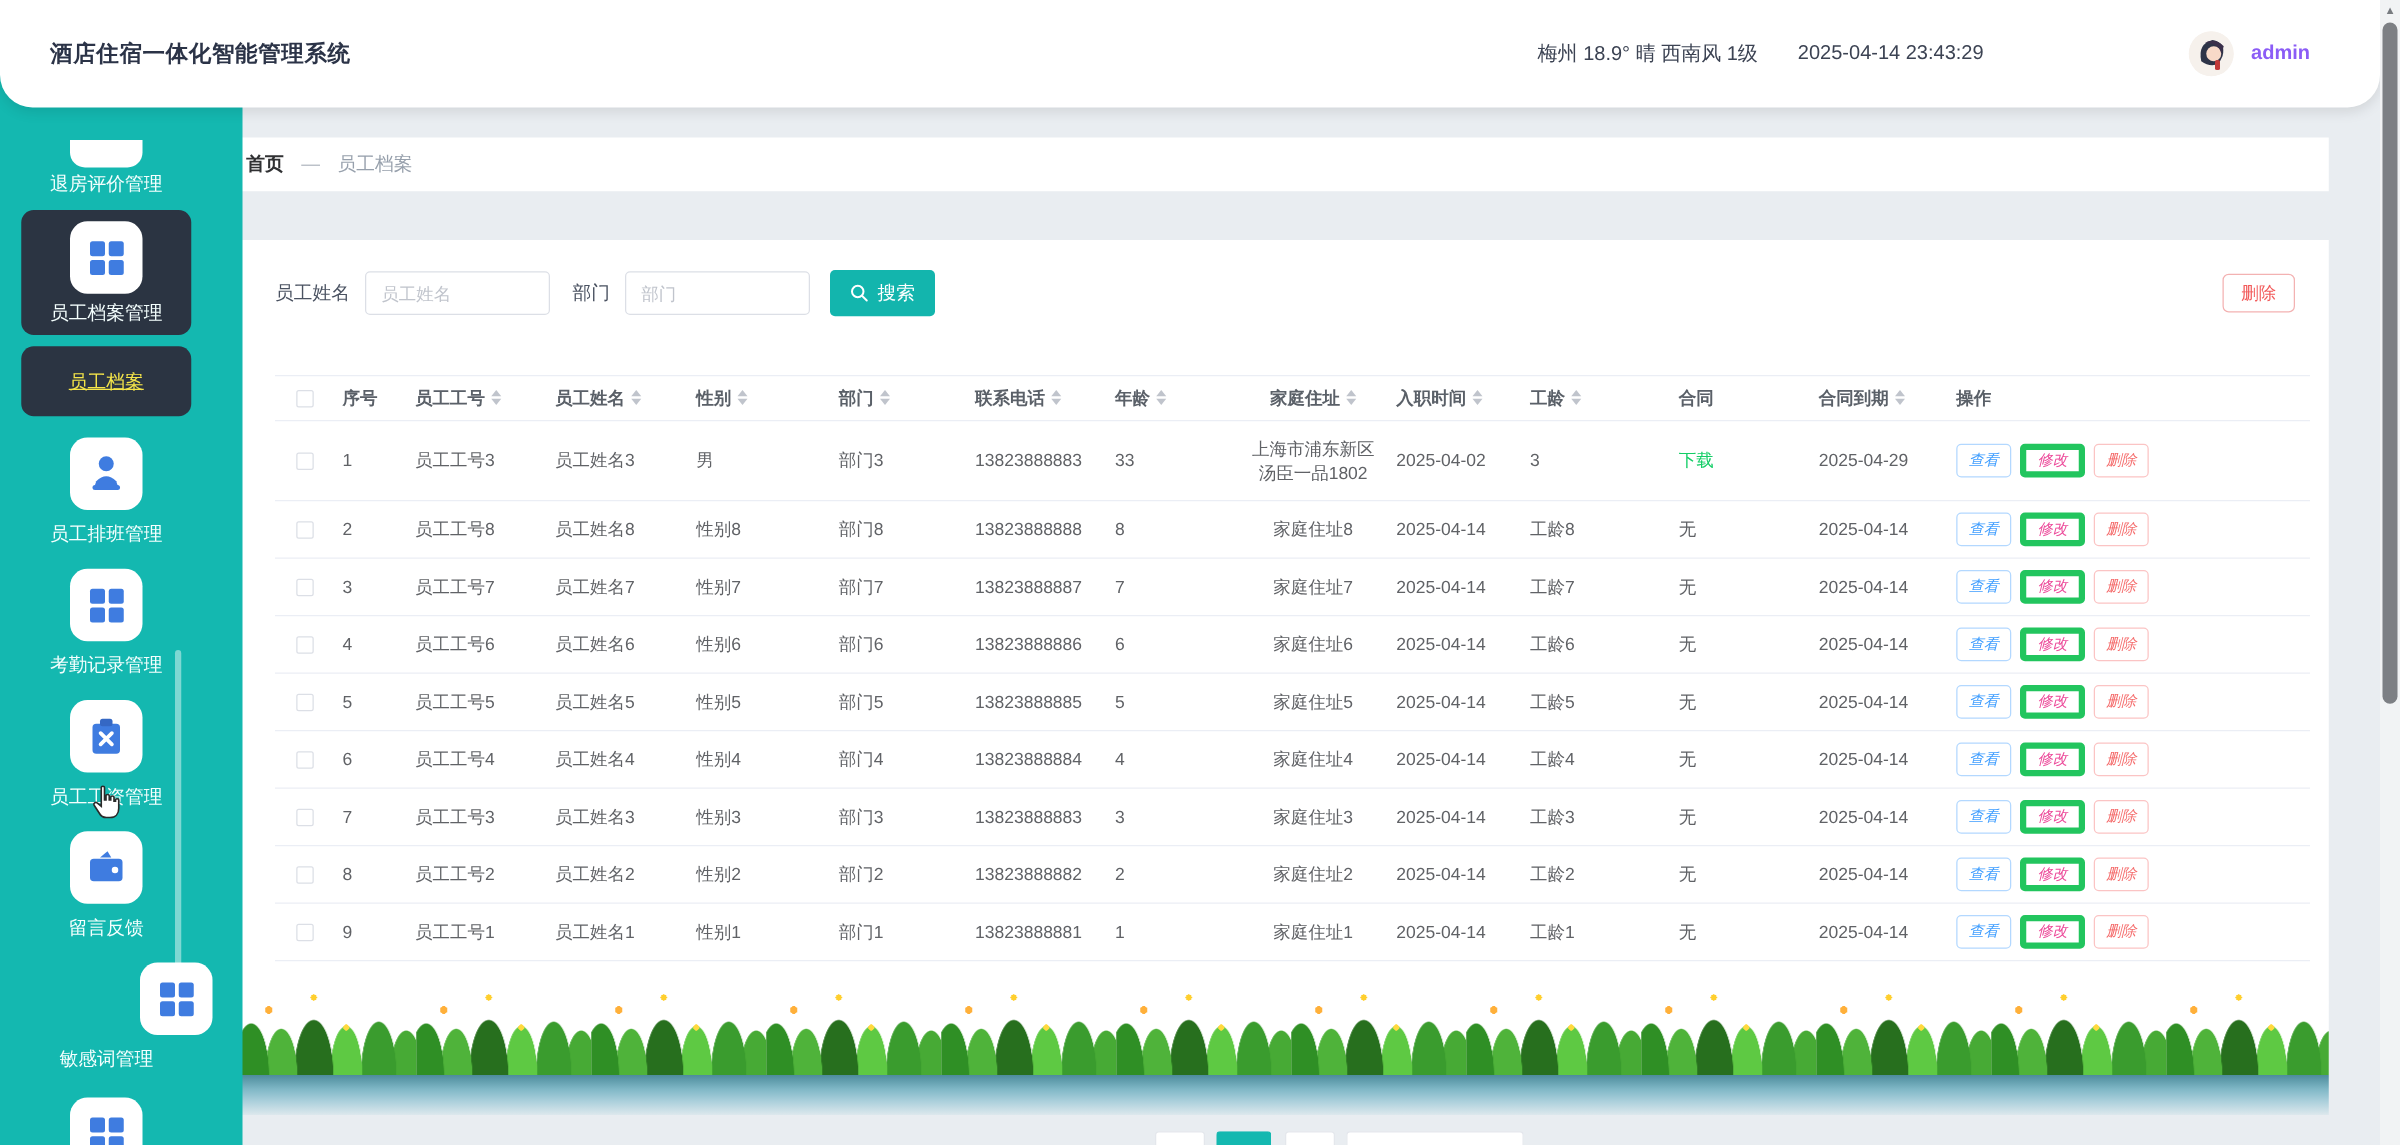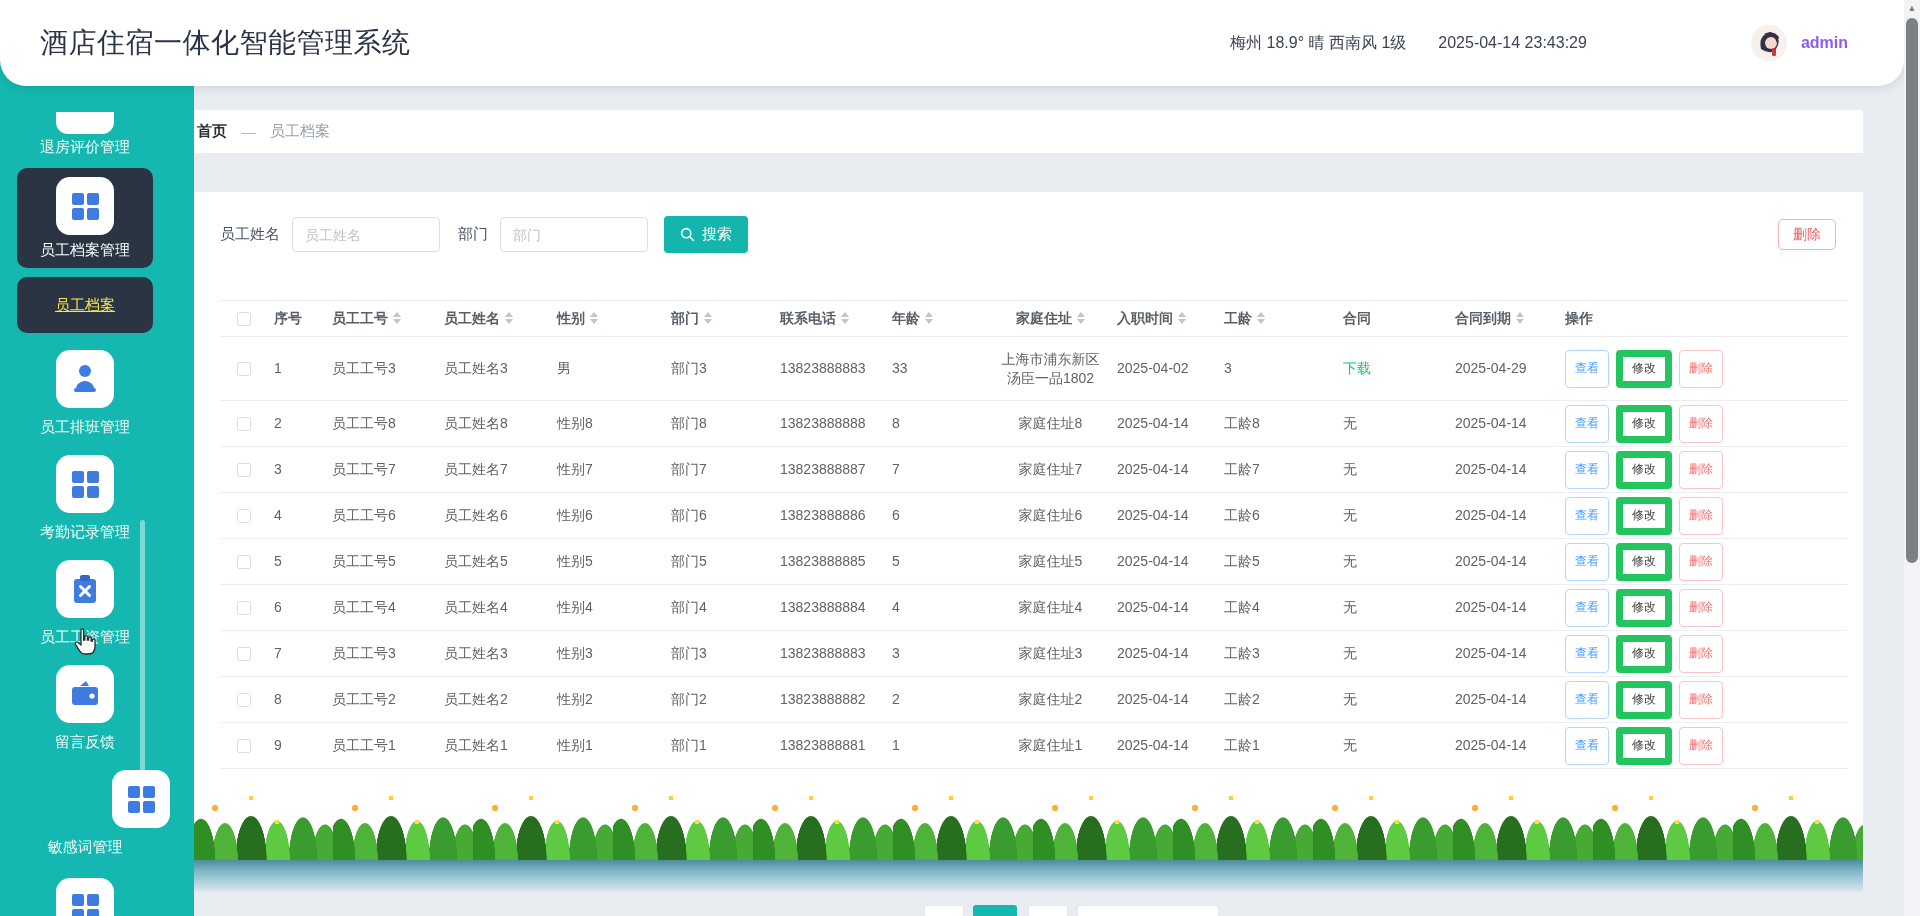--- a/index.html
+++ b/index.html
@@ -3,21 +3,21 @@
 <meta charset="utf-8">
 <style>
   * { margin:0; padding:0; box-sizing:border-box; }
   body { font-family:"Liberation Sans", sans-serif; background:#dfe3e8; }
   .viewport { position:relative; width:1920px; height:916px; overflow:hidden; background:#e9edf1; }
 
   
   .topbar { position:absolute; left:0; top:0; width:1904px; height:86px; background:#ffffff;
             border-radius:0 0 26px 26px; box-shadow:0 3px 10px rgba(0,0,0,.10); z-index:20;
             display:flex; align-items:center; }
-  .topbar h1 { font-size:28px; color:#2b3347; font-weight:normal; margin-left:40px; letter-spacing:.5px;}
+  .topbar h1 { font-size:18px; color:#2b3347; font-weight:bold; margin-left:40px; letter-spacing:.5px;}
   .topbar-right { margin-left:auto; margin-right:56px; display:flex; align-items:center; gap:14px; }
   .weather { font-size:16px; color:#3c4353; }
   .datetime { font-size:16px; color:#3c4353; margin-left:18px; margin-right:150px;}
   .avatar { width:36px; height:36px; border-radius:50%; overflow:hidden; background:#f6f1ec; flex:0 0 auto;}
   .username { font-size:16px; color:#8b5cf6;font-weight:bold; }
 
   
   .sidebar { position:absolute; left:0; top:0; width:194px; height:916px; background:#14b8b0; z-index:10;
              padding-top:86px; }
   .side-partial-top { position:absolute; left:56px; top:112px; width:58px; height:22px;
@@ -59,24 +59,24 @@
   .trow { display:grid; grid-template-columns:48px 58px 112px 113px 114px 109px 112px 104px 121px 107px 119px 112px 110px 289px;
           align-items:center; border-bottom:1px solid #ebeef5; }
   .thead { height:37px; color:#5a6068; font-weight:bold; border-top:1px solid #ebeef5;}
   .tcell { padding:0 6px; display:flex; align-items:center; line-height:1.35; }
   .tcell.center { justify-content:center; text-align:center; }
   .carets { display:inline-flex; flex-direction:column; margin-left:5px; }
   .caret-up { width:0;height:0;border-left:4px solid transparent;border-right:4px solid transparent;border-bottom:5px solid #c0c4cc;}
   .caret-down { width:0;height:0;border-left:4px solid transparent;border-right:4px solid transparent;border-top:5px solid #c0c4cc; margin-top:2px;}
   .checkbox { width:14px; height:14px; border:1px solid #dcdfe6; border-radius:2px; background:#fff; display:inline-block; cursor:pointer;}
   .link-green { color:#13ce66; cursor:pointer; }
-  .act-btn { height:38px; padding:0 9px; border-radius:4px; background:#fff; font-size:12px; cursor:pointer; margin-right:7px;
-             font-family:"Liberation Sans",sans-serif;}
+  .act-btn { height:27px; padding:0 9px; border-radius:4px; background:#fff; font-size:12px; cursor:pointer; margin-right:7px;
+             font-family:"Liberation Sans",sans-serif;font-style:italic;}
   .act-view { color:#409eff; border:1px solid #b3d8ff; }
-  .act-edit { color:#404040; border:7px solid #22c55e; }
+  .act-edit { color:#ec4899; border:5px solid #22c55e; }
   .act-del  { color:#f56c6c; border:1px solid #fbc4c4; }
 
   
   .grass { position:absolute; left:193px; top:788px; width:1670px; height:72px;
     background-image:
       radial-gradient(circle 5px at 22px 20px, #ffb03a 60%, rgba(255,176,58,0) 64%),
       radial-gradient(circle 4px at 84px 34px, #ffd93e 60%, rgba(255,217,62,0) 64%),
       radial-gradient(circle 3px at 128px 14px, #ffffff 60%, rgba(255,255,255,0) 64%),
       radial-gradient(circle 4px at 58px 10px, #ffcf2e 60%, rgba(255,207,46,0) 64%),
       radial-gradient(ellipse 20px 58px at 8px 72px,  #2f8f25 70%, rgba(47,143,37,0) 72%),

